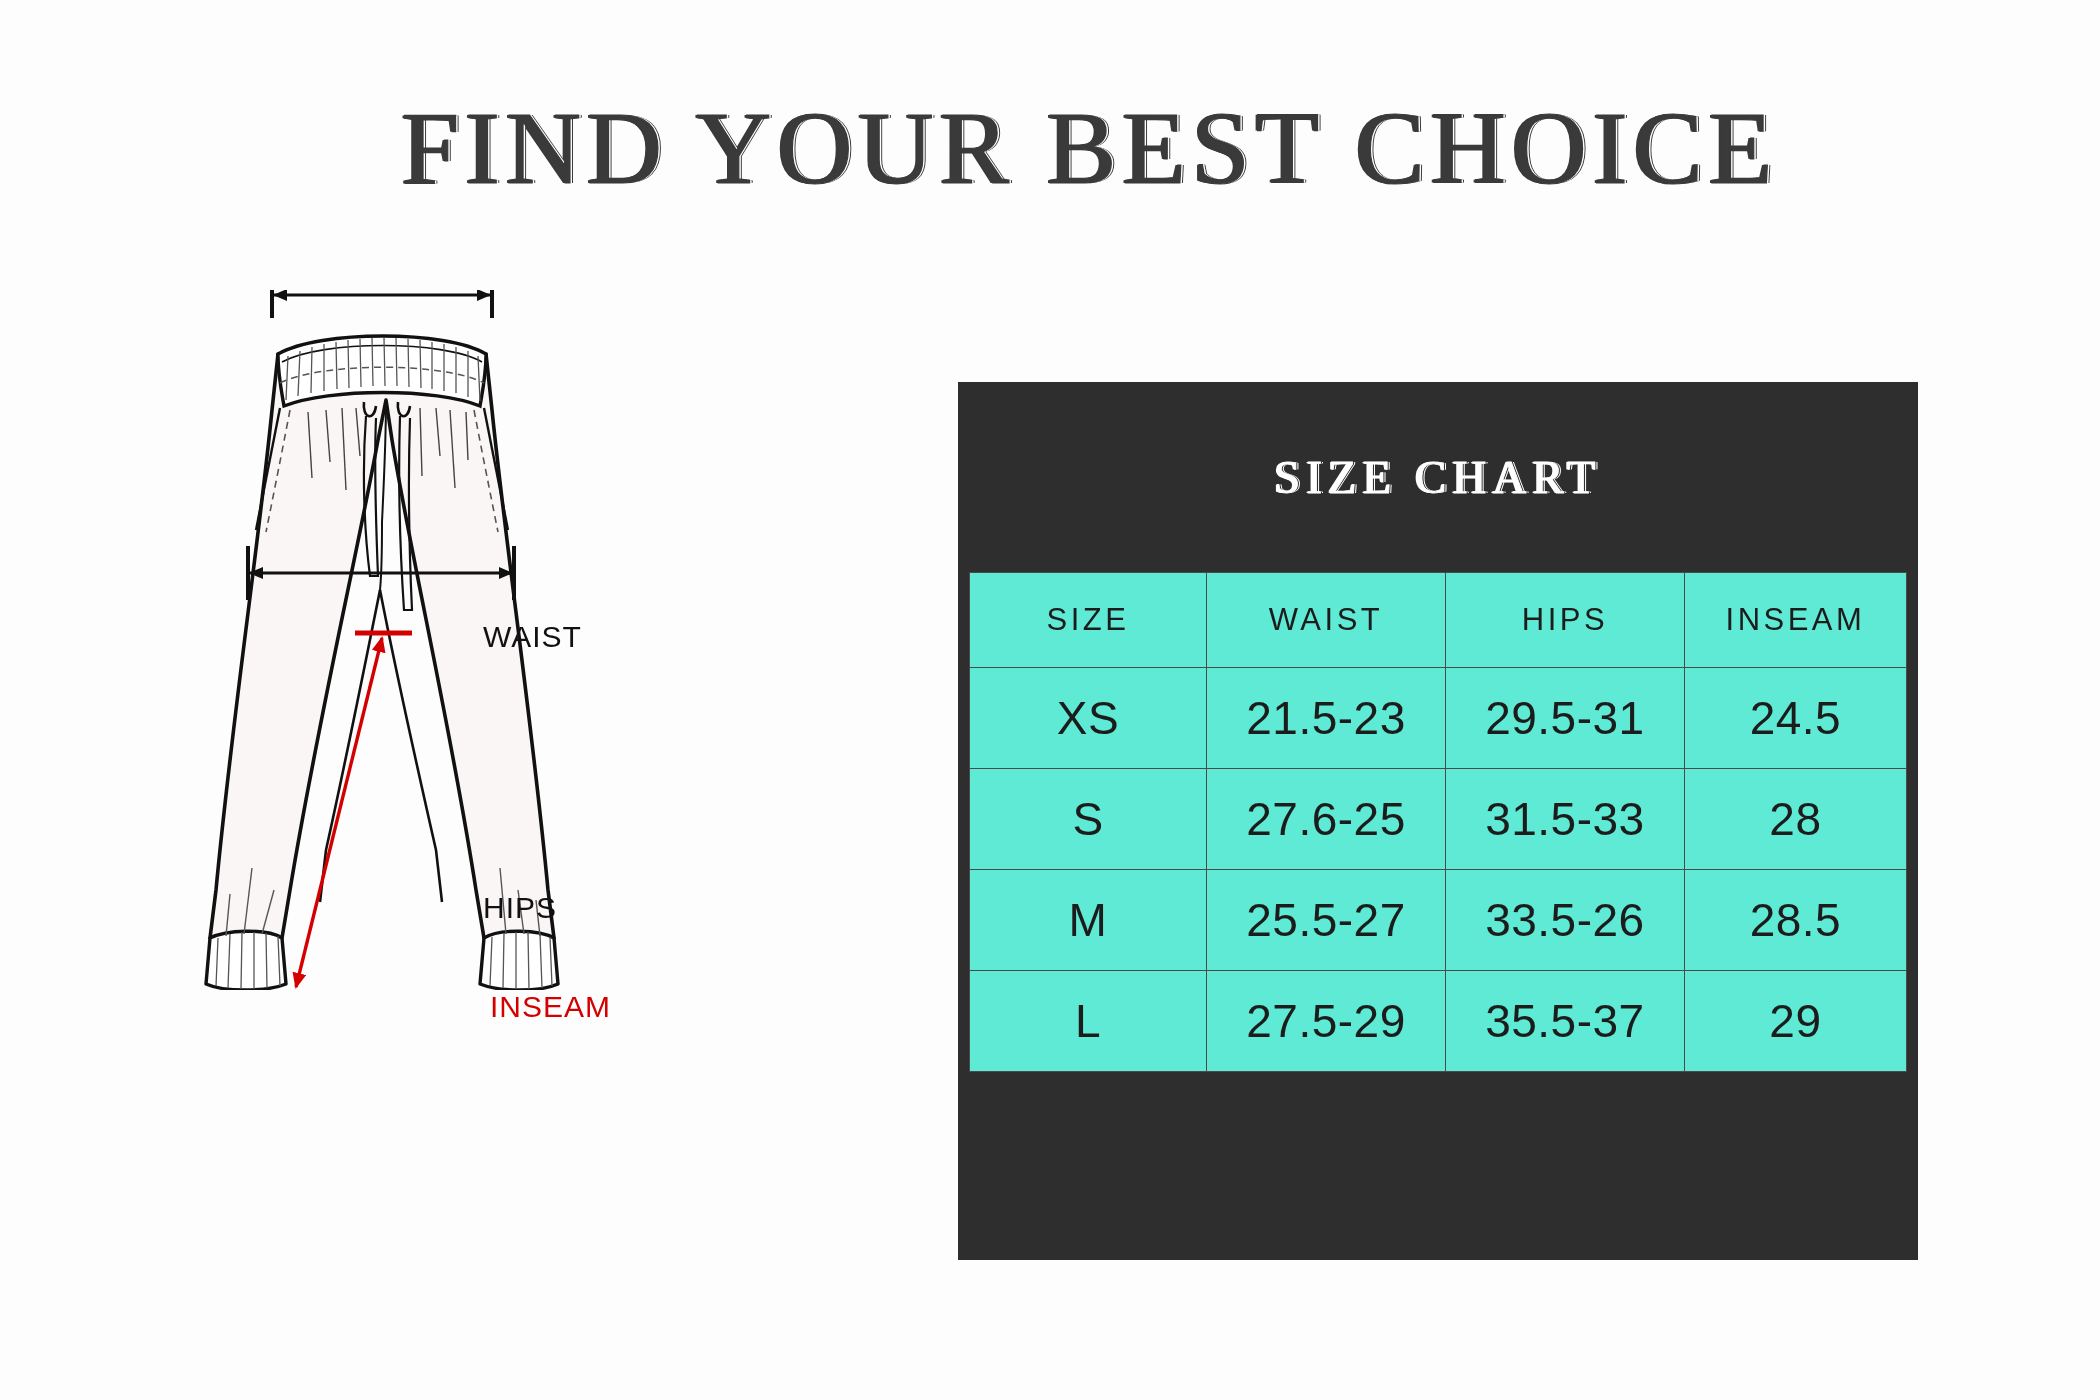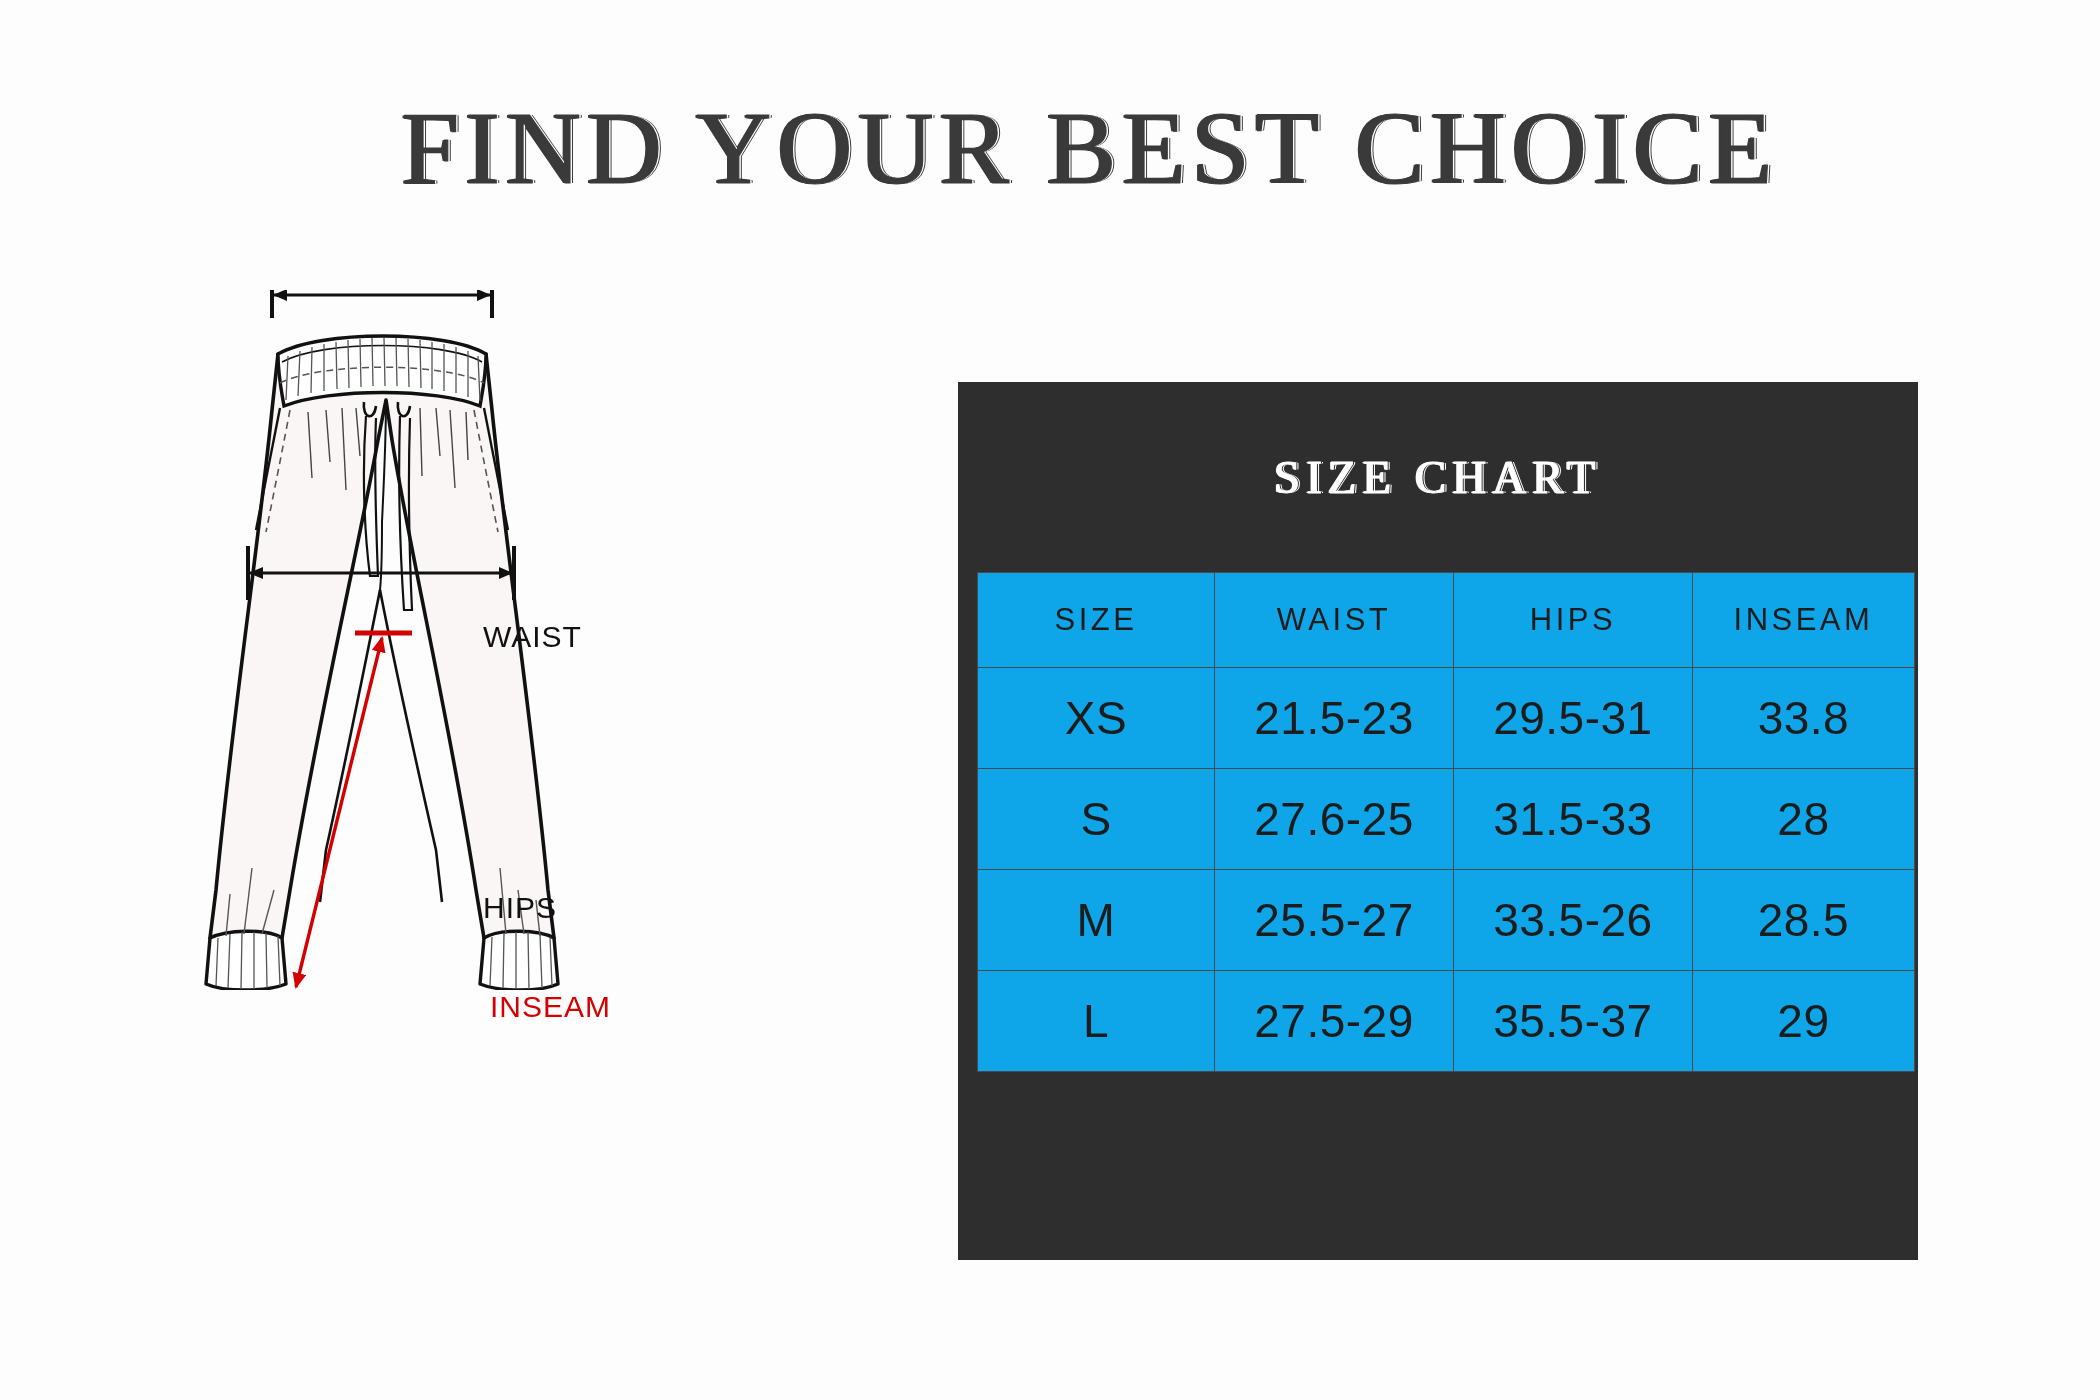--- a/index.html
+++ b/index.html
@@ -71,23 +71,22 @@
     color: #ffffff;
     -webkit-text-stroke: 0.8px #ffffff;
     text-shadow:
        1.5px 0 0 #2e2e2e,
       -1.5px 0 0 #ffffff,
        2.5px 0 0 #ffffff;
   }
   #size-table {
     width: 100%;
     border-collapse: collapse;
-    background: #0ea5e9;
+    background: #5eead4;
     table-layout: fixed;
-    margin-left: 8px;
   }
   #size-table th,
   #size-table td {
     border: 1.5px solid #4a4a4a;
     text-align: center;
     vertical-align: middle;
     color: #1c1c1c;
     font-family: "Liberation Sans", sans-serif;
     height: 98px;
   }
@@ -300,21 +299,21 @@
           <th>WAIST</th>
           <th>HIPS</th>
           <th>INSEAM</th>
         </tr>
       </thead>
       <tbody>
         <tr>
           <td>XS</td>
           <td>21.5-23</td>
           <td>29.5-31</td>
-          <td>33.8</td>
+          <td>24.5</td>
         </tr>
         <tr>
           <td>S</td>
           <td>27.6-25</td>
           <td>31.5-33</td>
           <td>28</td>
         </tr>
         <tr>
           <td>M</td>
           <td>25.5-27</td>

